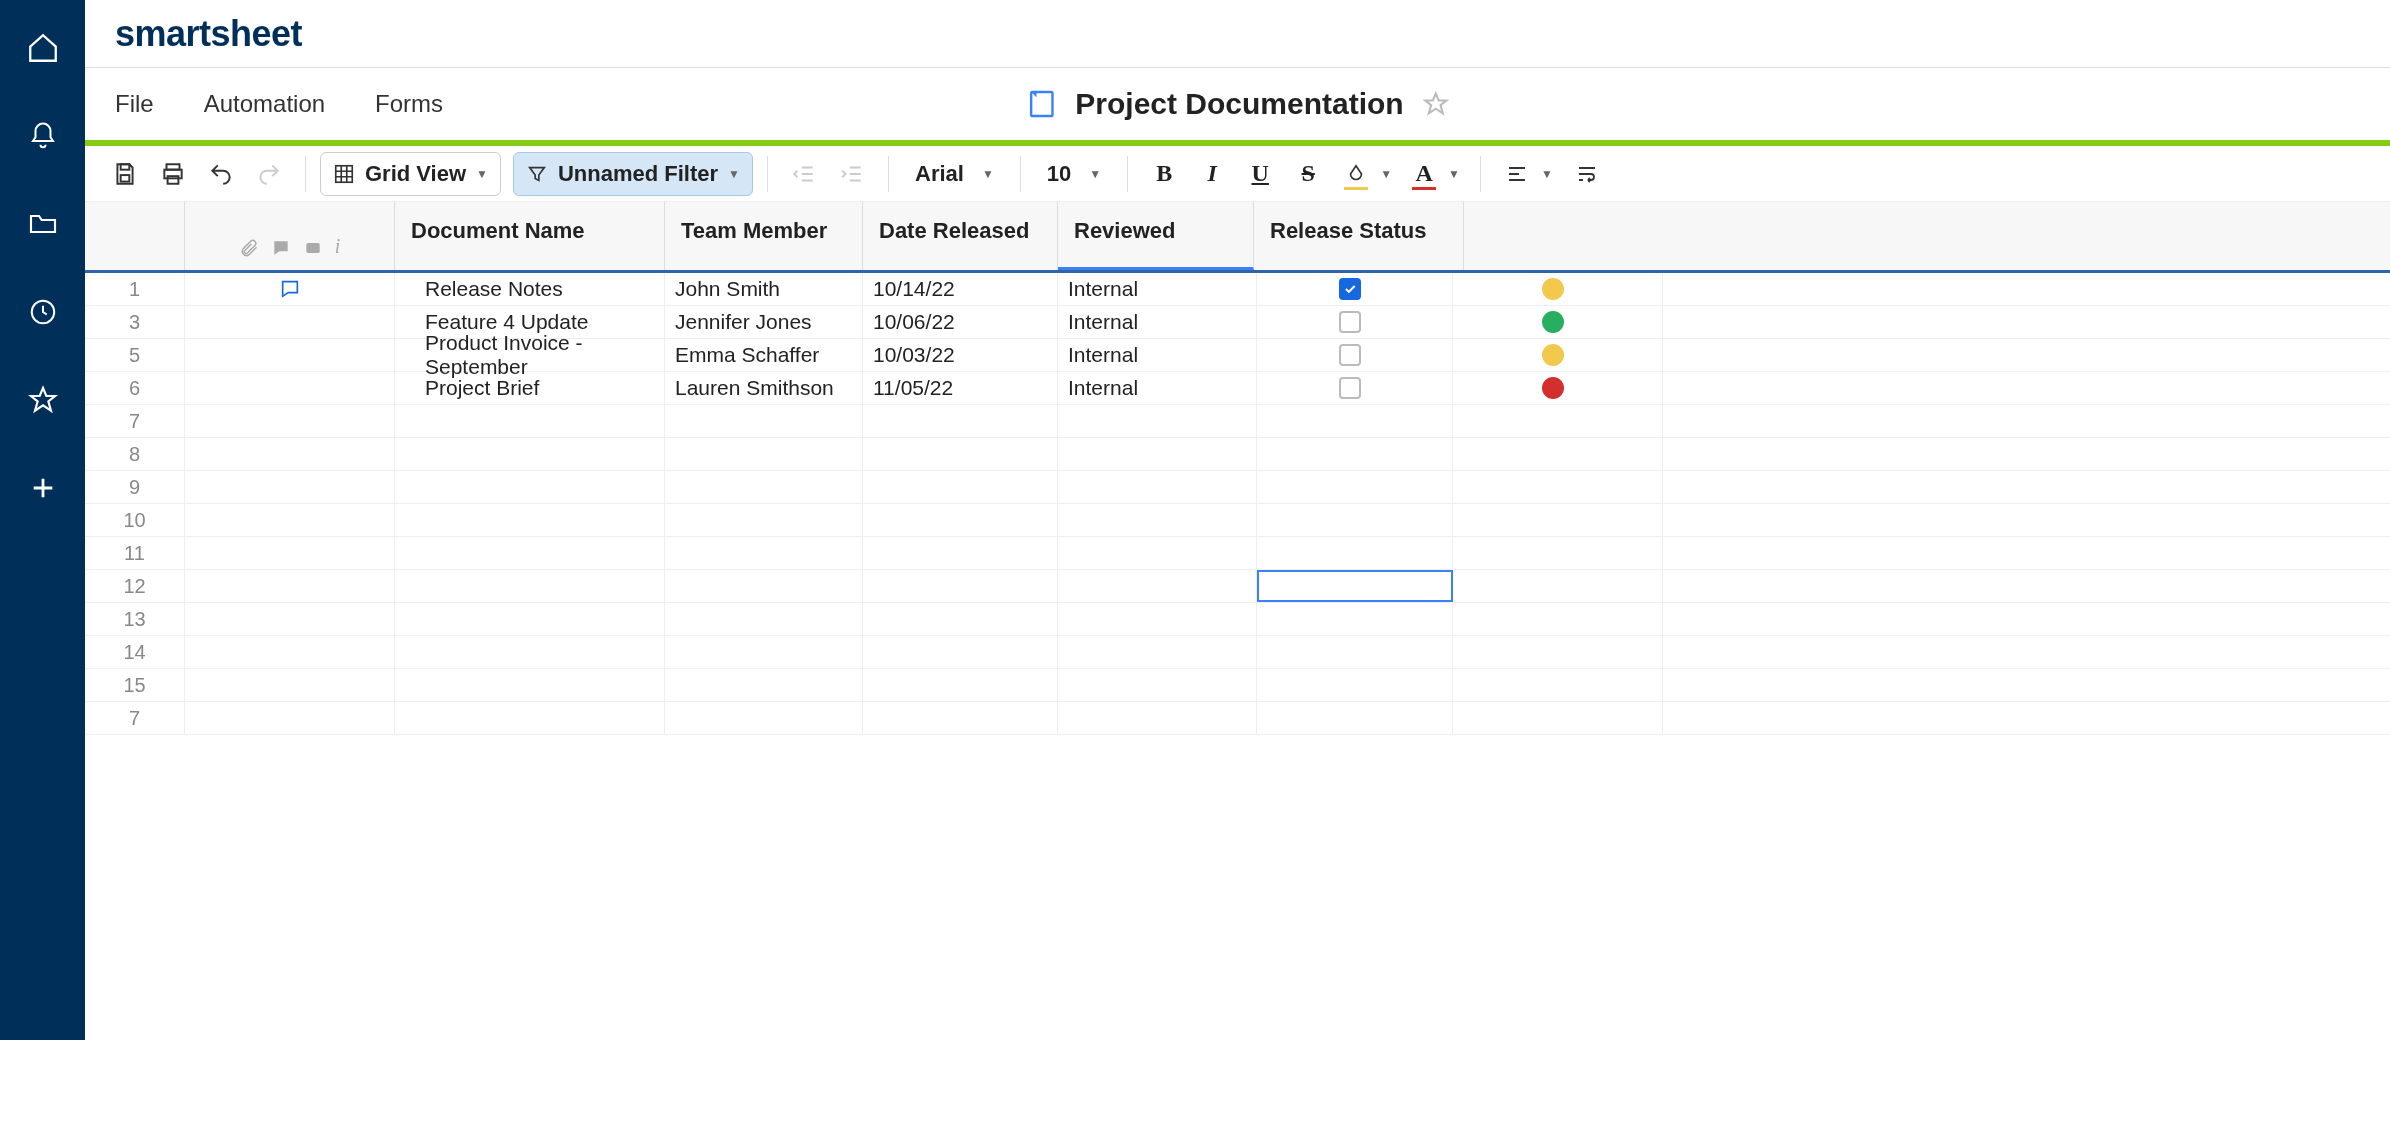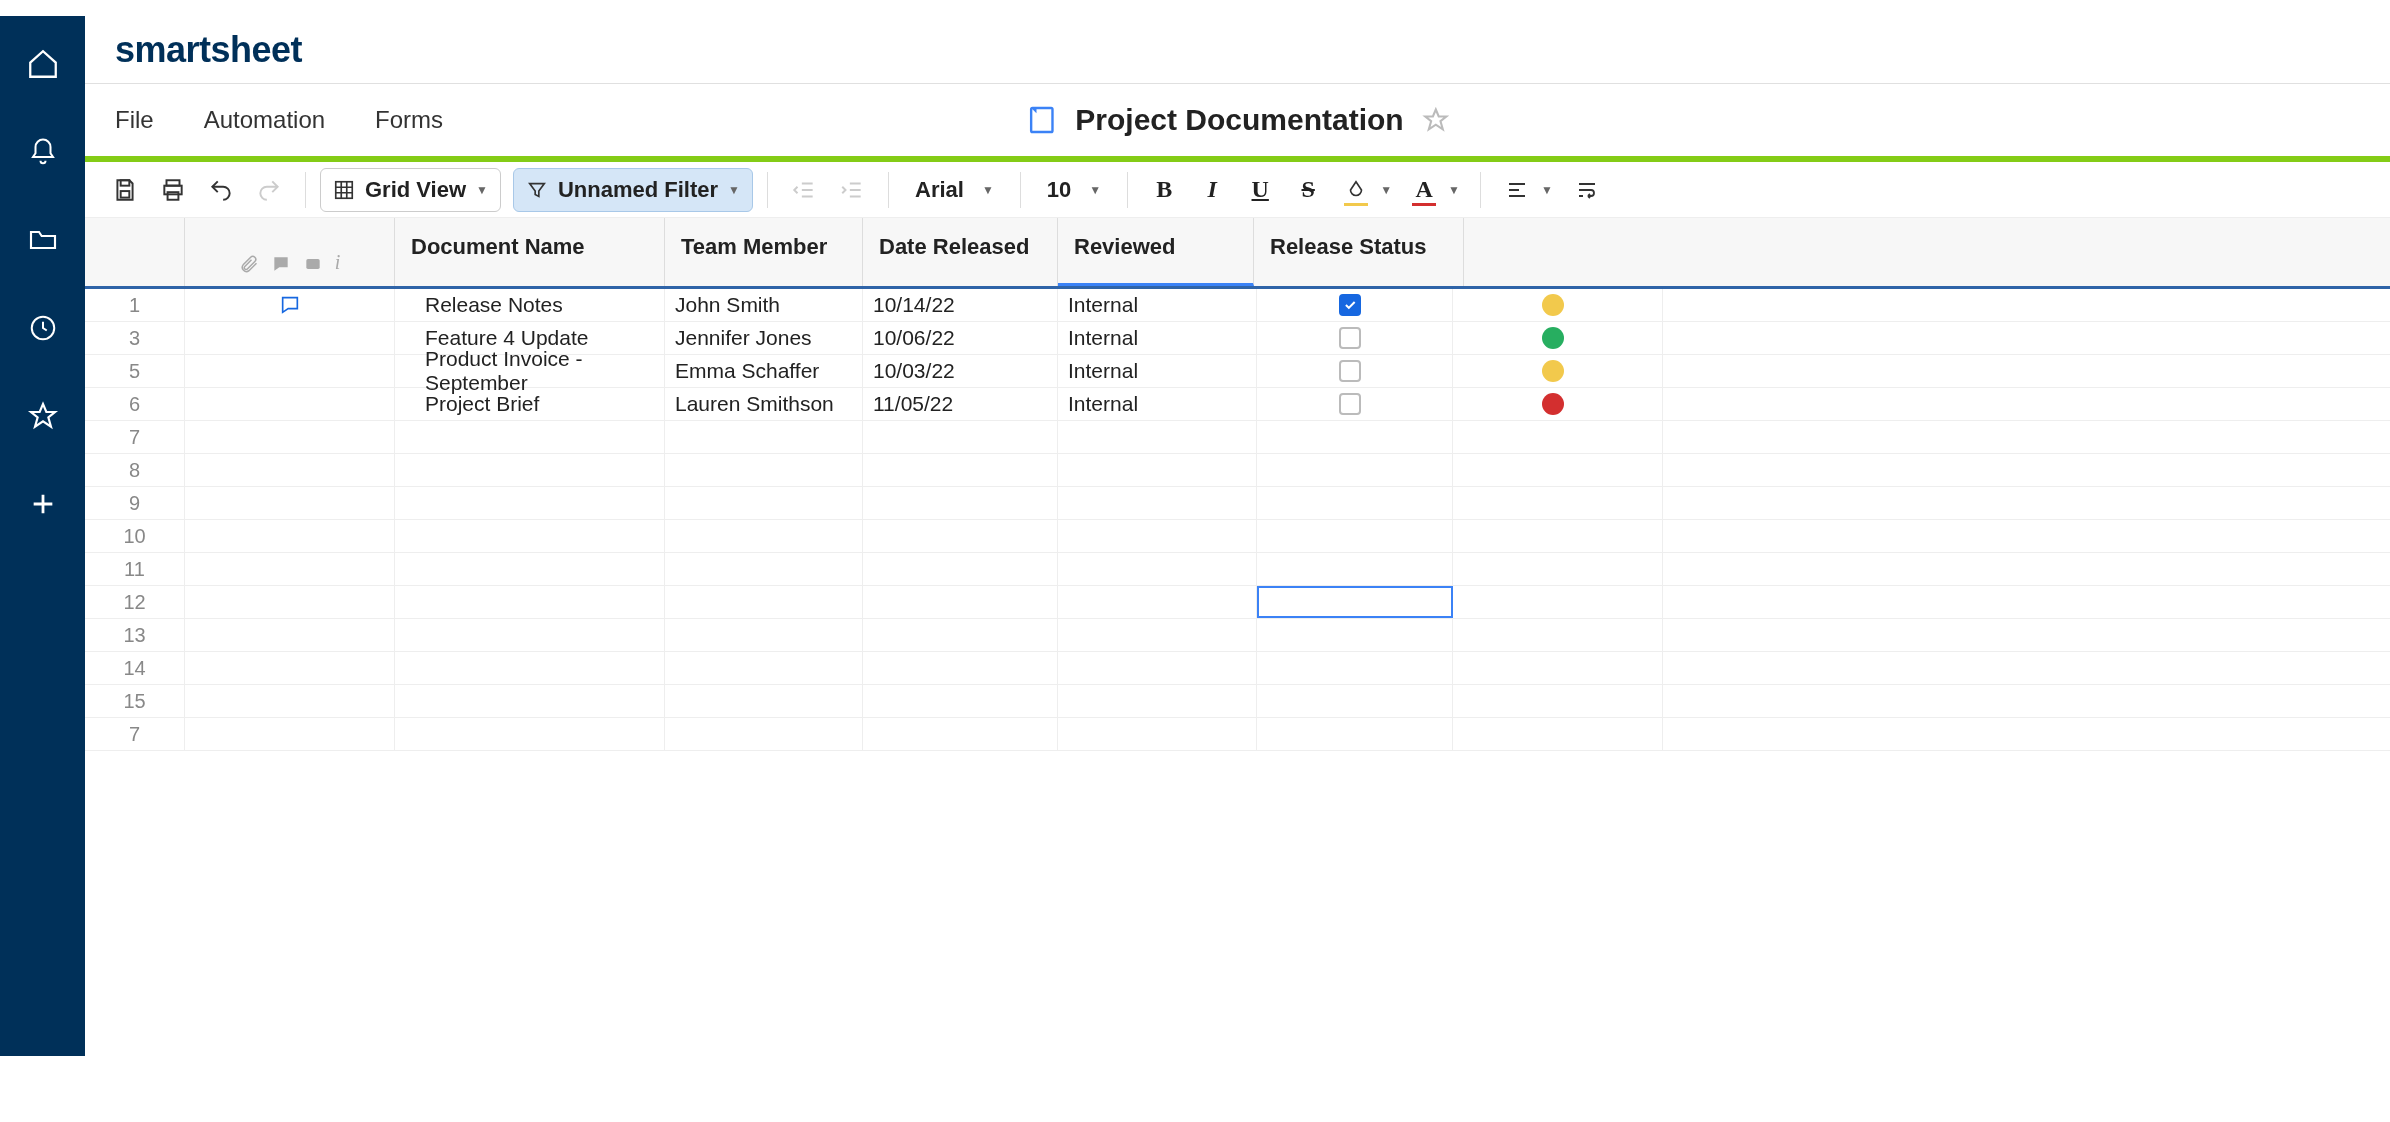--- a/index.html
+++ b/index.html
@@ -1,17 +1,17 @@
 <!DOCTYPE html>
 <html><head>
 <meta charset="utf-8">
 <style>
 * { box-sizing: border-box; margin: 0; padding: 0; }
 body { font-family: -apple-system, BlinkMacSystemFont, "Segoe UI", Arial, sans-serif; background: #fff; color: #222; overflow: hidden; }
-.app { display: flex; width: 2390px; height: 1040px; margin-top: 16px; }
+.app { display: flex; width: 2390px; height: 1040px; }
 .left-rail { width: 85px; background: #003059; display: flex; flex-direction: column; align-items: center; padding-top: 30px; gap: 52px; }
 .left-rail .rail-icon { width: 36px; height: 36px; display: flex; align-items: center; justify-content: center; color: #fff; cursor: pointer; }
 .main { flex: 1; display: flex; flex-direction: column; }
 .brand-bar { height: 68px; display: flex; align-items: center; padding-left: 30px; border-bottom: 1px solid #e0e0e0; }
 .brand { font-size: 36px; font-weight: 600; color: #003059; letter-spacing: -0.5px; }
 .menu-bar { height: 72px; display: flex; align-items: center; padding: 0 30px; position: relative; }
 .menu-item { font-size: 24px; color: #333; margin-right: 50px; cursor: pointer; }
 .title-block { position: absolute; left: 50%; transform: translateX(-50%); display: flex; align-items: center; gap: 18px; }
 .sheet-icon { width: 32px; height: 32px; }
 .sheet-title { font-size: 30px; font-weight: 700; color: #222; }

